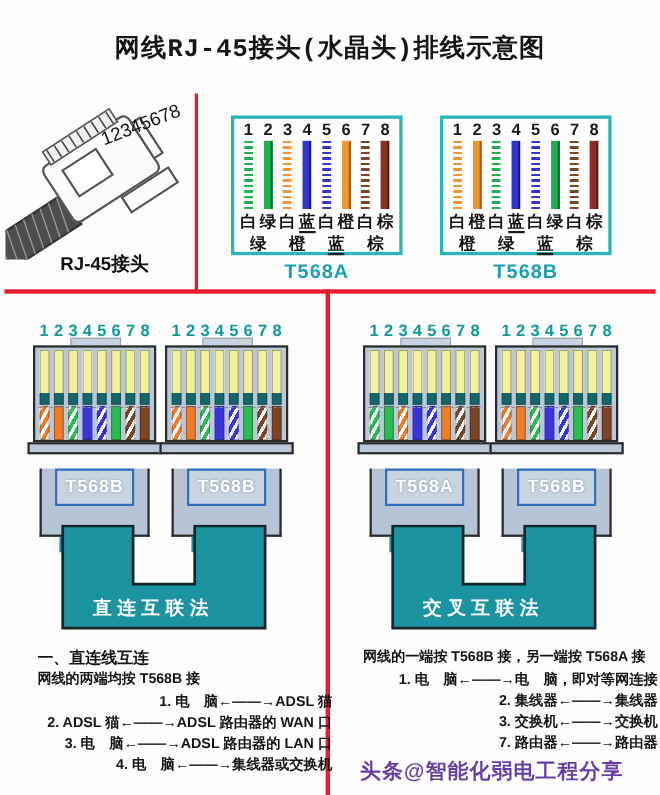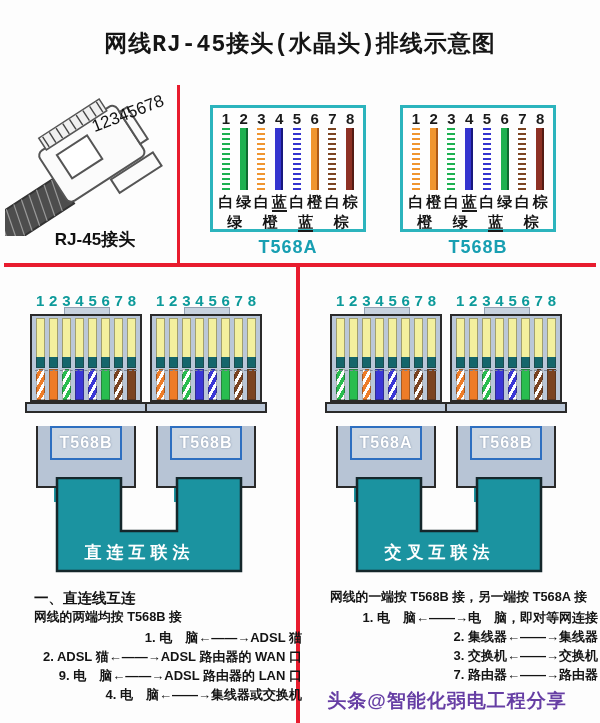--- a/index.html
+++ b/index.html
@@ -468,21 +468,21 @@
       <path d="M2,1 H66 V54 H122 V1 H186 V94 H2 Z" fill="#1b93a0" stroke="#15272b" stroke-width="2.5"></path>
     </svg>
     <div class="u-label">交叉互联法</div>
   </div>
 
   <div class="note" style="left:34px">
       <div class="h">一、直连线互连</div>
       <div class="s">网线的两端均按 T568B 接</div>
       <div class="item">1.  电　脑←——→ADSL 猫</div>
       <div class="item">2.  ADSL 猫←——→ADSL 路由器的 WAN 口</div>
-      <div class="item">9.  电　脑←——→ADSL 路由器的 LAN 口</div>
+      <div class="item">3.  电　脑←——→ADSL 路由器的 LAN 口</div>
       <div class="item">4.  电　脑←——→集线器或交换机</div>
     </div>
   <div class="note" style="left:330px">
       <div class="s">网线的一端按 T568B 接，另一端按 T568A 接</div>
       <div class="item">1.  电　脑←——→电　脑，即对等网连接</div>
       <div class="item">2.  集线器←——→集线器</div>
       <div class="item">3.  交换机←——→交换机</div>
       <div class="item">7.  路由器←——→路由器</div>
     </div>
 

